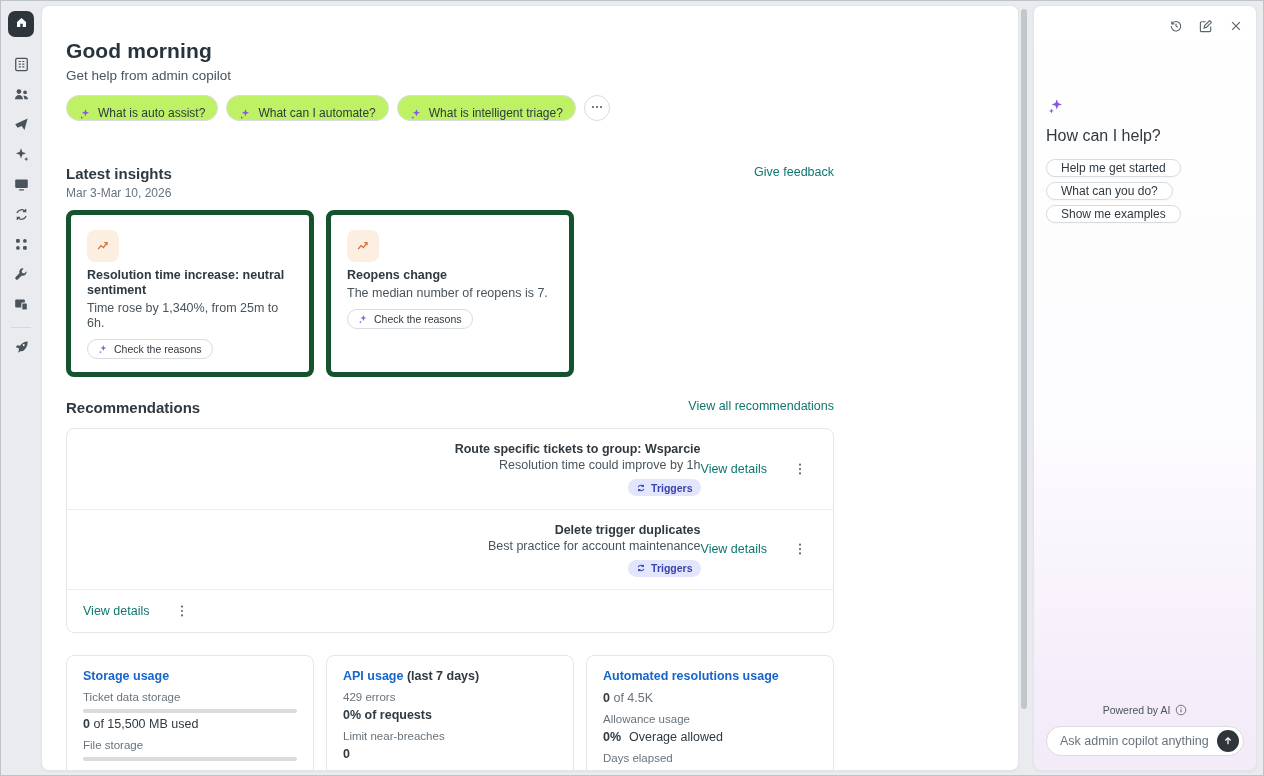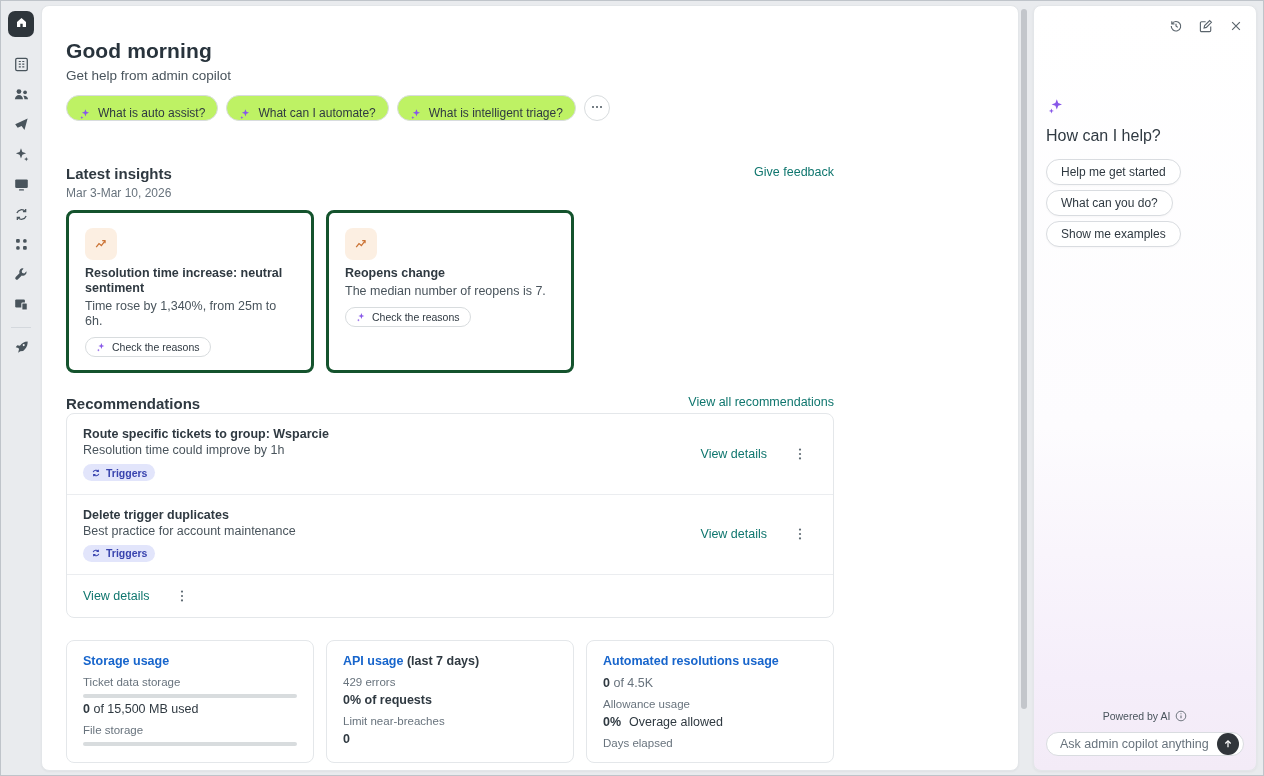--- a/index.html
+++ b/index.html
@@ -31,32 +31,32 @@
   .chip svg, .spark { width:12px; height:12px; color:#8757e8; flex:0 0 auto; }
   .more-btn { width:26px; height:26px; border:1px solid #d8dcde; border-radius:50%; background:#fff; display:flex;
               align-items:center; justify-content:center; color:#49545c; cursor:pointer; }
 
   .section-head { display:flex; justify-content:space-between; align-items:flex-start; margin-top:44px; }
   .section-title { font-size:15px; font-weight:700; color:#2f3941; line-height:18px;text-align:right; }
   .section-sub { font-size:12px; color:#68737d; line-height:15px; margin-top:3px; }
   a.blue-link { color:#0f766e; font-size:12.5px; text-decoration:none; cursor:pointer; }
 
   .cards3 { display:grid; grid-template-columns:repeat(3,1fr); gap:12px; width:768px; margin-top:9px; }
-  .insight-card { border:3px solid #14532d; border-radius:8px; padding:15px 16px 13px; background:#fff; }
+  .insight-card { border:5px solid #14532d; border-radius:8px; padding:15px 16px 13px; background:#fff; }
   .trend-box { width:32px; height:32px; border-radius:8px; display:flex; align-items:center; justify-content:center; }
   .tone-orange .trend-box { background:#fcefe2; color:#cb7335; }
   .tone-blue   .trend-box { background:#e7f0fb; color:#4a84d8; }
   .trend-box svg { width:16px; height:16px; }
   .insight-title { font-size:12.5px; font-weight:700; color:#2f3941; line-height:15px; margin-top:6px; }
   .insight-body  { font-size:12.5px; color:#49545c; line-height:15px; margin-top:3px; }
   .insight-action { display:inline-flex; align-items:center; gap:6px; height:20px; padding:0 10px; margin-top:8px;
                     border:1px solid #d8dcde; border-radius:10px; background:#fff; font-size:10.5px; color:#2f3941; cursor:pointer; }
   .insight-action .spark { width:10px; height:10px; }
 
-  .rec-box { width:768px; margin-top:0; border:1px solid #e4e7ea; border-radius:8px; background:#fff; }
+  .rec-box { width:768px; margin-top:11px; border:1px solid #e4e7ea; border-radius:8px; background:#fff;text-align:right; }
   .rec-row { display:flex; align-items:center; padding:12px 16px; }
   .rec-row + .rec-row { border-top:1px solid #ebedf0; }
   .rec-main { flex:1; min-width:0; }
   .rec-title { font-size:12.5px; font-weight:700; color:#2f3941; line-height:16px; }
   .rec-sub   { font-size:12.5px; color:#49545c; line-height:16px; }
   .badge { display:inline-flex; align-items:center; gap:5px; height:17px; padding:0 8px; border-radius:9px;
            font-size:10.5px; font-weight:700; margin-top:6px; }
   .badge svg { width:10px; height:10px; }
   .badge.triggers { background:#e2e5fb; color:#3843ae; }
   .badge.assist   { background:#ddeee6; color:#186146; }
@@ -84,26 +84,26 @@
   .copilot { position:absolute; left:1032px; top:4px; width:224px; height:766px; border-radius:8px;
              border:1px solid #e3e6e9; box-shadow:0 1px 3px rgba(0,0,0,.05);
              background:linear-gradient(180deg,#ffffff 0%,#fdfcfe 55%,#f5eefa 88%,#f3ebf7 100%);
              display:flex; flex-direction:column; padding:12px 12px 14px; }
   .cp-toolbar { display:flex; justify-content:flex-end; align-items:center; gap:14px; color:#5a646c; }
   .cp-toolbar .tb-btn { width:16px; height:16px; display:flex; align-items:center; justify-content:center; cursor:pointer; background:none; border:none; color:#5a646c; }
   .cp-toolbar svg { width:14px; height:14px; }
   .cp-spark { margin-top:64px; margin-left:2px; width:16px; height:16px; color:#8757e8; }
   .cp-heading { font-size:16px; font-weight:500; color:#2f3941; margin-top:12px; line-height:20px; }
   .cp-suggestions { display:flex; flex-direction:column; align-items:flex-start; gap:5px; margin-top:13px; }
-  .cp-pill { height:26px; padding:0 14px; display:inline-flex; align-items:center; background:#fff; border:1px solid #d9dce0;
+  .cp-pill { height:18px; padding:0 14px; display:inline-flex; align-items:center; background:#fff; border:1px solid #d9dce0;
              border-radius:13px; font-size:12px; color:#2f3941; cursor:pointer; box-shadow:0 1px 2px rgba(0,0,0,.03); white-space:nowrap; }
   .cp-spacer { flex:1; }
   .cp-powered { display:flex; align-items:center; justify-content:center; gap:5px; font-size:10.5px; color:#49545c; }
   .cp-powered svg { width:12px; height:12px; color:#5a646c; }
-  .cp-input-row { margin-top:10px; height:24px; background:#fff; border:1px solid #d9dce0; border-radius:15px;
+  .cp-input-row { margin-top:10px; height:30px; background:#fff; border:1px solid #d9dce0; border-radius:15px;
                   display:flex; align-items:center; padding:0 4px 0 13px; }
   .cp-input { flex:1; border:none; outline:none; background:transparent; font-family:"Liberation Sans",sans-serif;
               font-size:12.5px; color:#2f3941; min-width:0; }
   .cp-input::placeholder { color:#68737d; }
   .cp-send { width:22px; height:22px; border-radius:50%; background:#30353a; border:none; display:flex; align-items:center;
              justify-content:center; cursor:pointer; flex:0 0 auto; }
   .cp-send svg { width:10px; height:10px; color:#fff; }
 </style>
 </head>
 <body>

